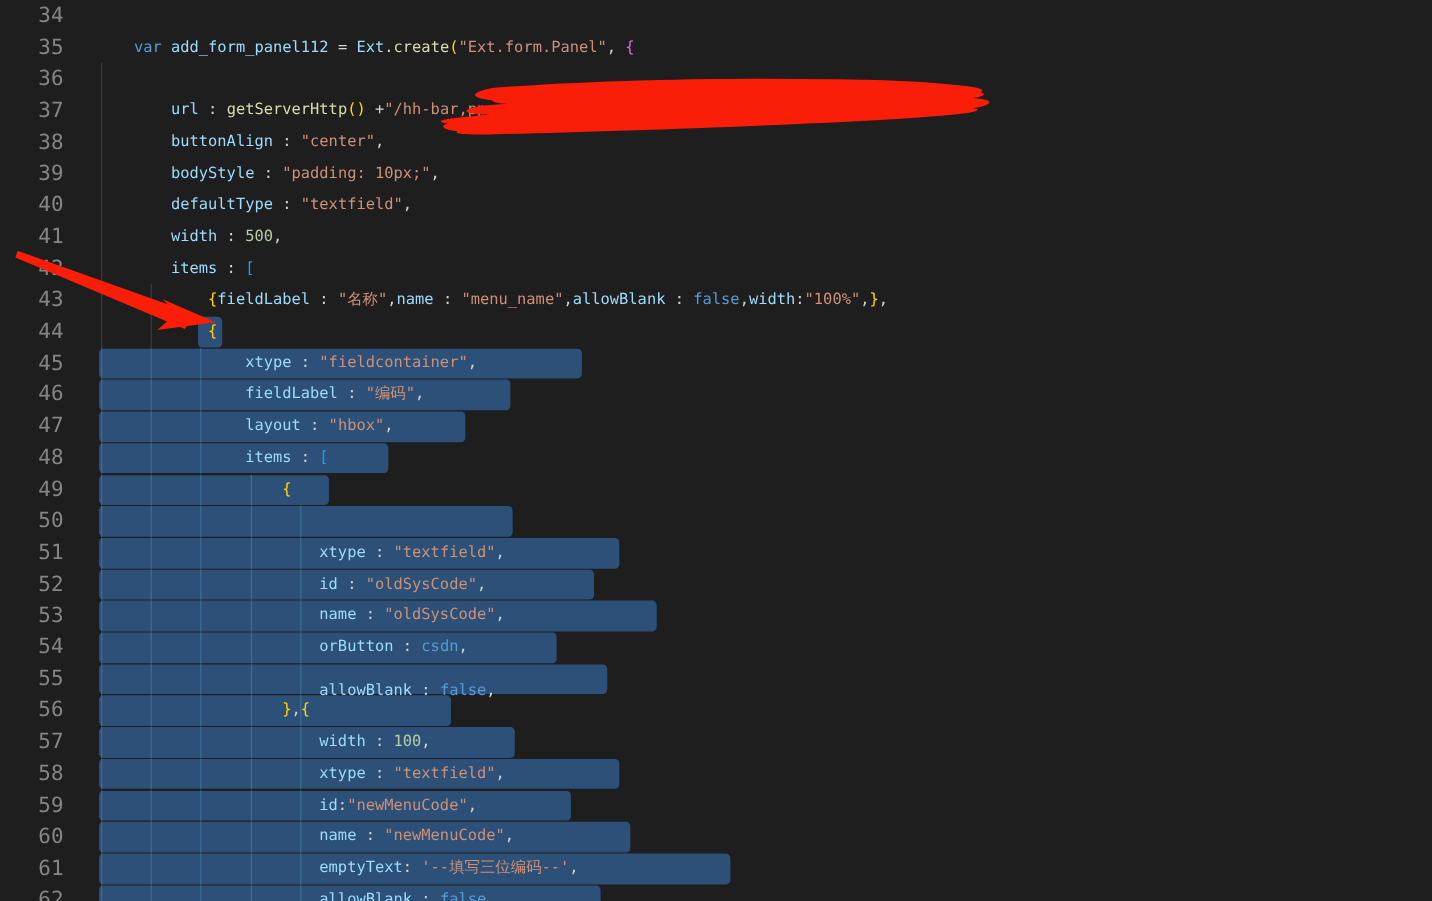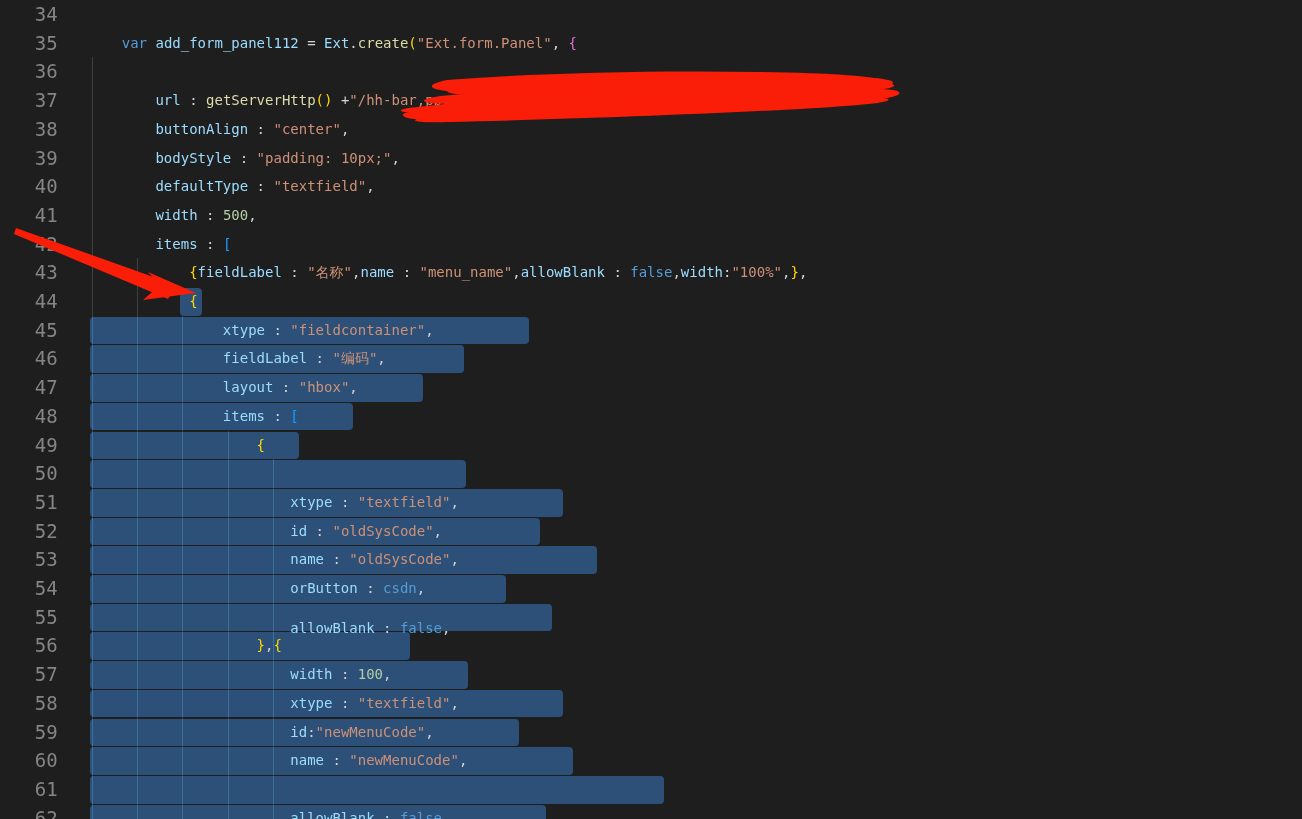--- a/index.html
+++ b/index.html
@@ -250,20 +250,21 @@
       <div class="code-line" style="top: 487.9px; left: 88px;"><span class="t-plain">                        </span><span class="t-prop">xtype</span><span class="t-plain"> : </span><span class="t-str">"textfield"</span><span class="t-plain">,</span></div>
       <div class="code-line" style="top: 516.6px; left: 88px;"><span class="t-plain">                        </span><span class="t-prop">id</span><span class="t-plain"> : </span><span class="t-str">"oldSysCode"</span><span class="t-plain">,</span></div>
       <div class="code-line" style="top: 545.3px; left: 88px;"><span class="t-plain">                        </span><span class="t-prop">name</span><span class="t-plain"> : </span><span class="t-str">"oldSysCode"</span><span class="t-plain">,</span></div>
       <div class="code-line" style="top: 574px; left: 88px;"><span class="t-plain">                        </span><span class="t-prop">orButton</span><span class="t-plain"> : </span><span class="t-kw">csdn</span><span class="t-plain">,</span></div>
       <div class="code-line" style="top: 614px; left: 88px;"><span class="t-plain">                        </span><span class="t-prop">allowBlank</span><span class="t-plain"> : </span><span class="t-kw">false</span><span class="t-plain">,</span></div>
       <div class="code-line" style="top: 631.4px; left: 88px;"><span class="t-plain">                    </span><span class="t-brkt1">}</span><span class="t-plain">,</span><span class="t-brkt1">{</span></div>
       <div class="code-line" style="top: 660.1px; left: 88px;"><span class="t-plain">                        </span><span class="t-prop">width</span><span class="t-plain"> : </span><span class="t-num">100</span><span class="t-plain">,</span></div>
       <div class="code-line" style="top: 688.8px; left: 88px;"><span class="t-plain">                        </span><span class="t-prop">xtype</span><span class="t-plain"> : </span><span class="t-str">"textfield"</span><span class="t-plain">,</span></div>
       <div class="code-line" style="top: 717.5px; left: 88px;"><span class="t-plain">                        </span><span class="t-prop">id</span><span class="t-plain">:</span><span class="t-str">"newMenuCode"</span><span class="t-plain">,</span></div>
       <div class="code-line" style="top: 746.2px; left: 88px;"><span class="t-plain">                        </span><span class="t-prop">name</span><span class="t-plain"> : </span><span class="t-str">"newMenuCode"</span><span class="t-plain">,</span></div>
+      <div class="code-line" style="top: 774.9px; left: 88px;"><span class="t-plain">                        </span><span class="t-prop">emptyText</span><span class="t-plain">: </span><span class="t-str">'--填写三位编码--'</span><span class="t-plain">,</span></div>
       <div class="code-line" style="top: 803.6px; left: 88px;"><span class="t-plain">                        </span><span class="t-prop">allowBlank</span><span class="t-plain"> : </span><span class="t-kw">false</span><span class="t-plain">,</span></div>
     </div>
 
   <div id="gutter">
       <div class="ln" style="top: 0px;">34</div>
       <div class="ln" style="top: 28.7px;">35</div>
       <div class="ln" style="top: 57.4px;">36</div>
       <div class="ln" style="top: 86.1px;">37</div>
       <div class="ln" style="top: 114.8px;">38</div>
       <div class="ln" style="top: 143.5px;">39</div>

